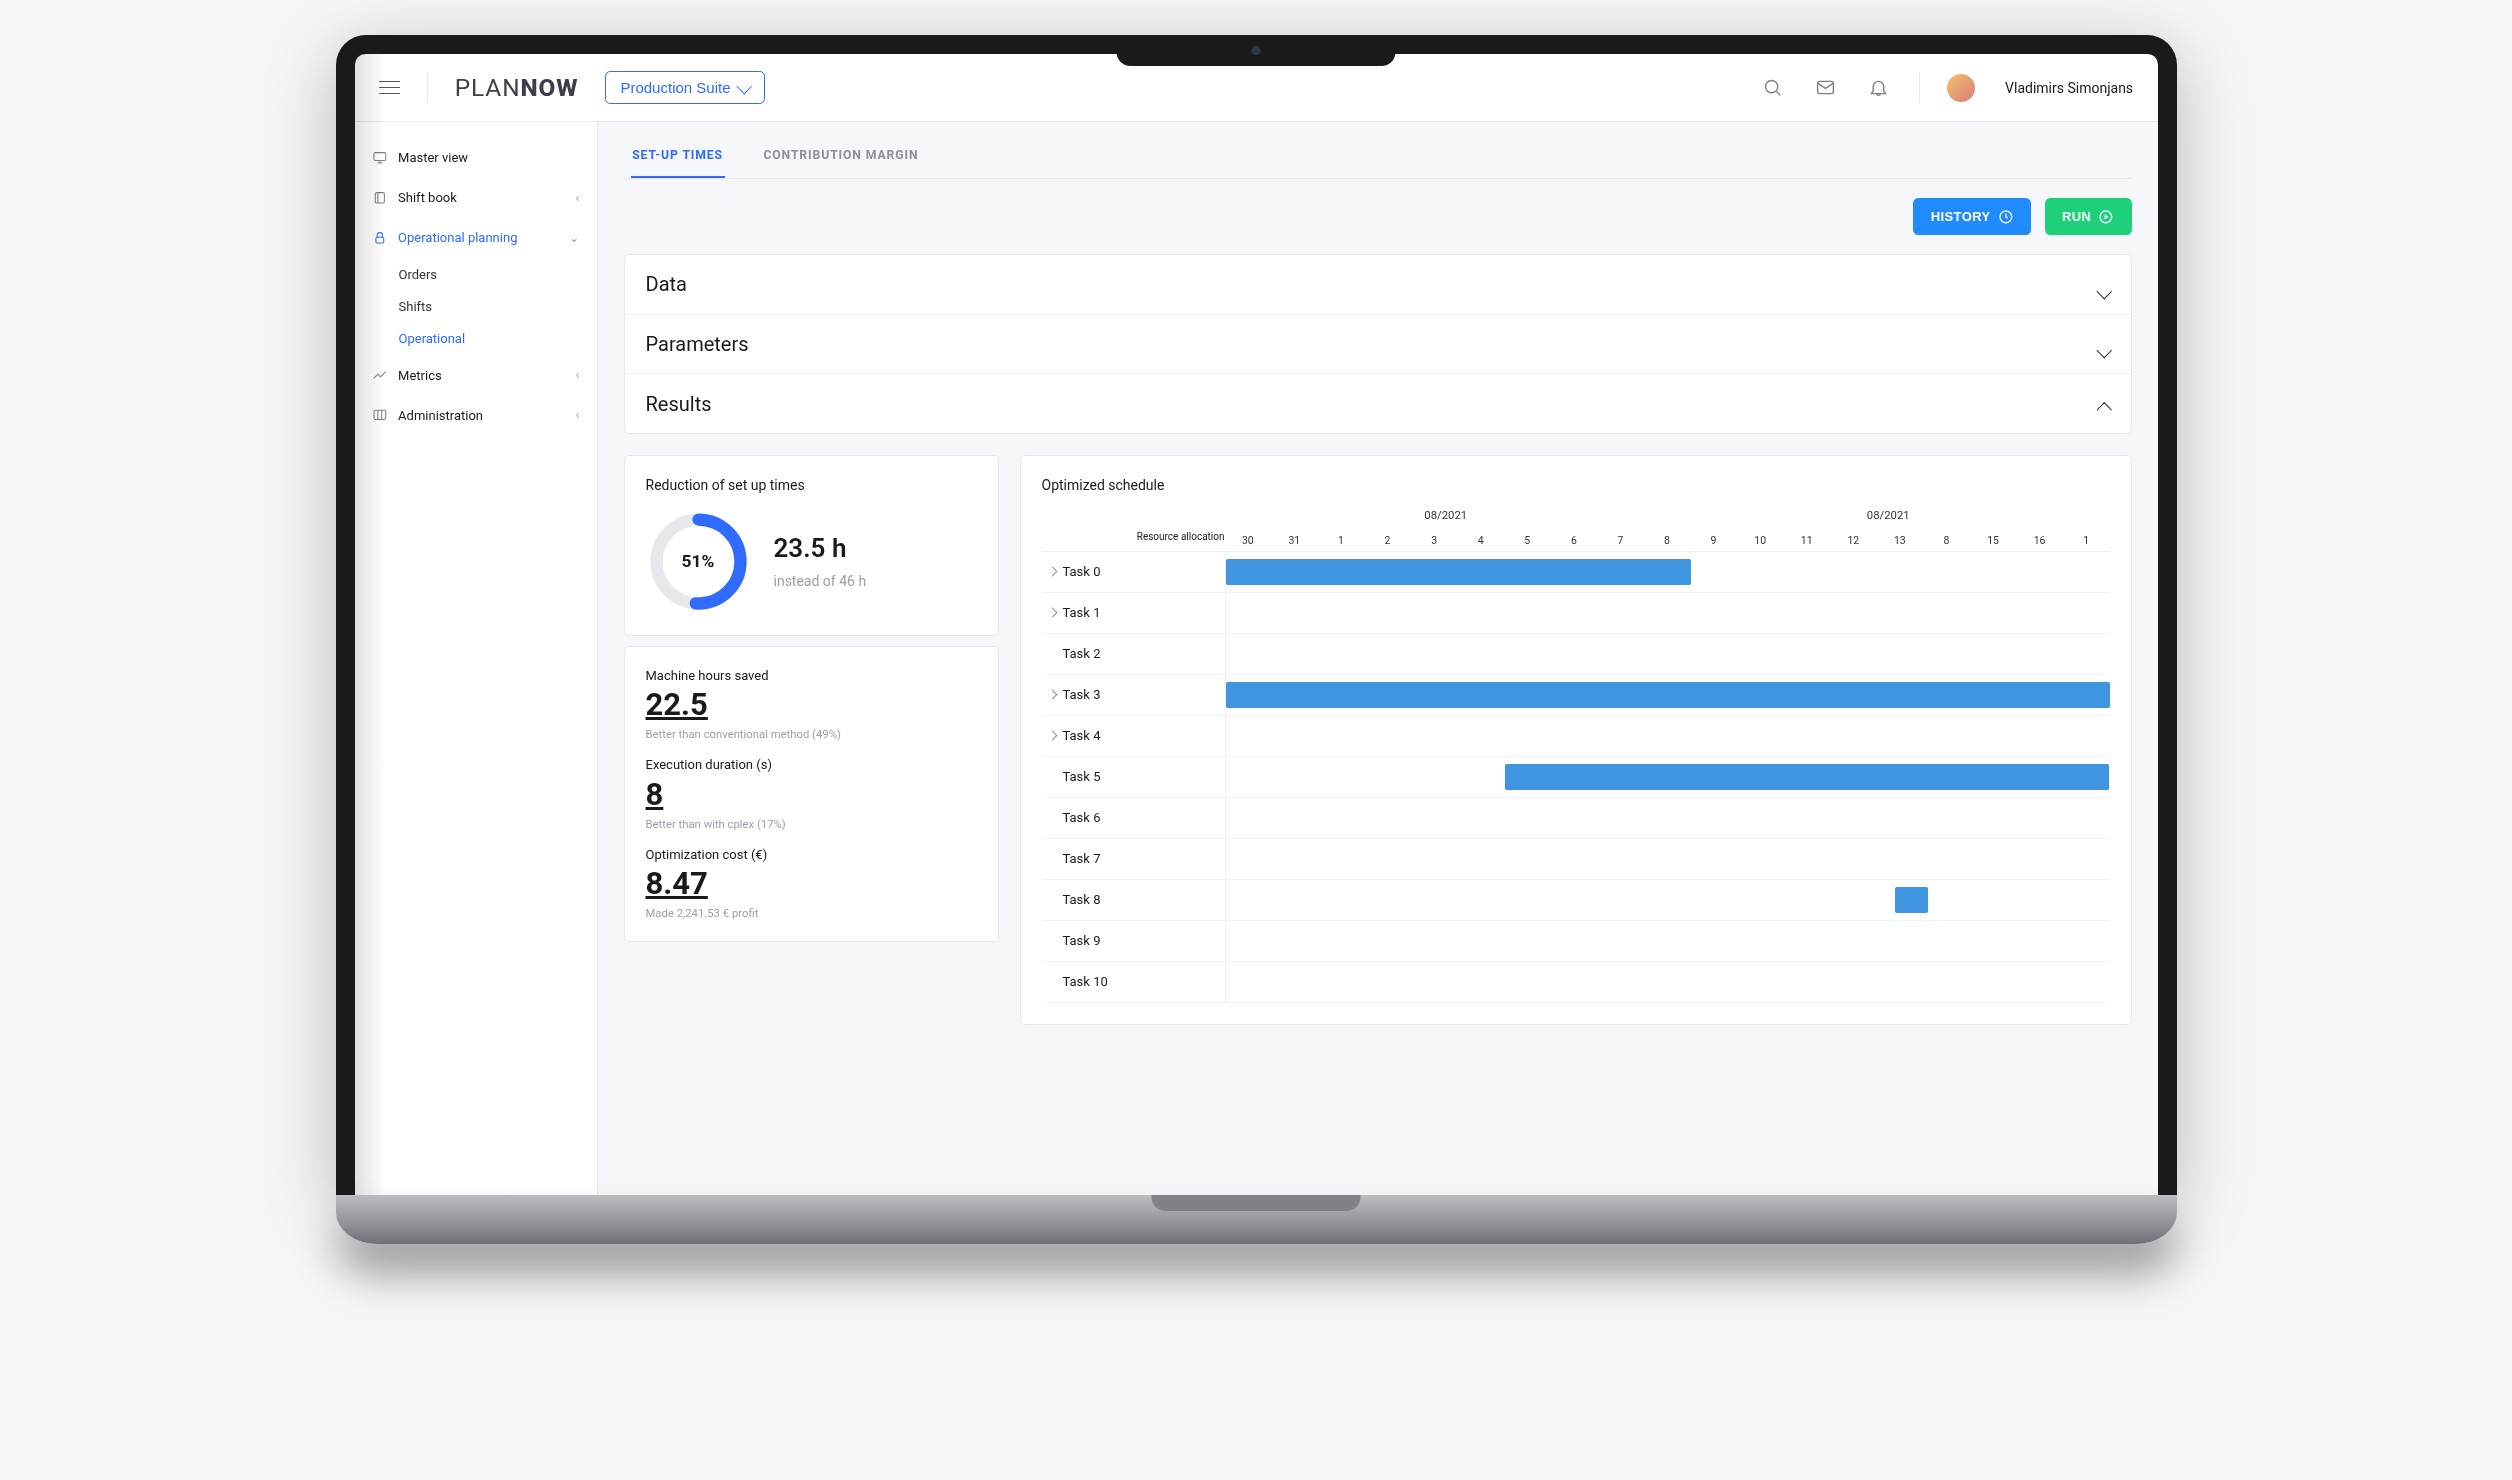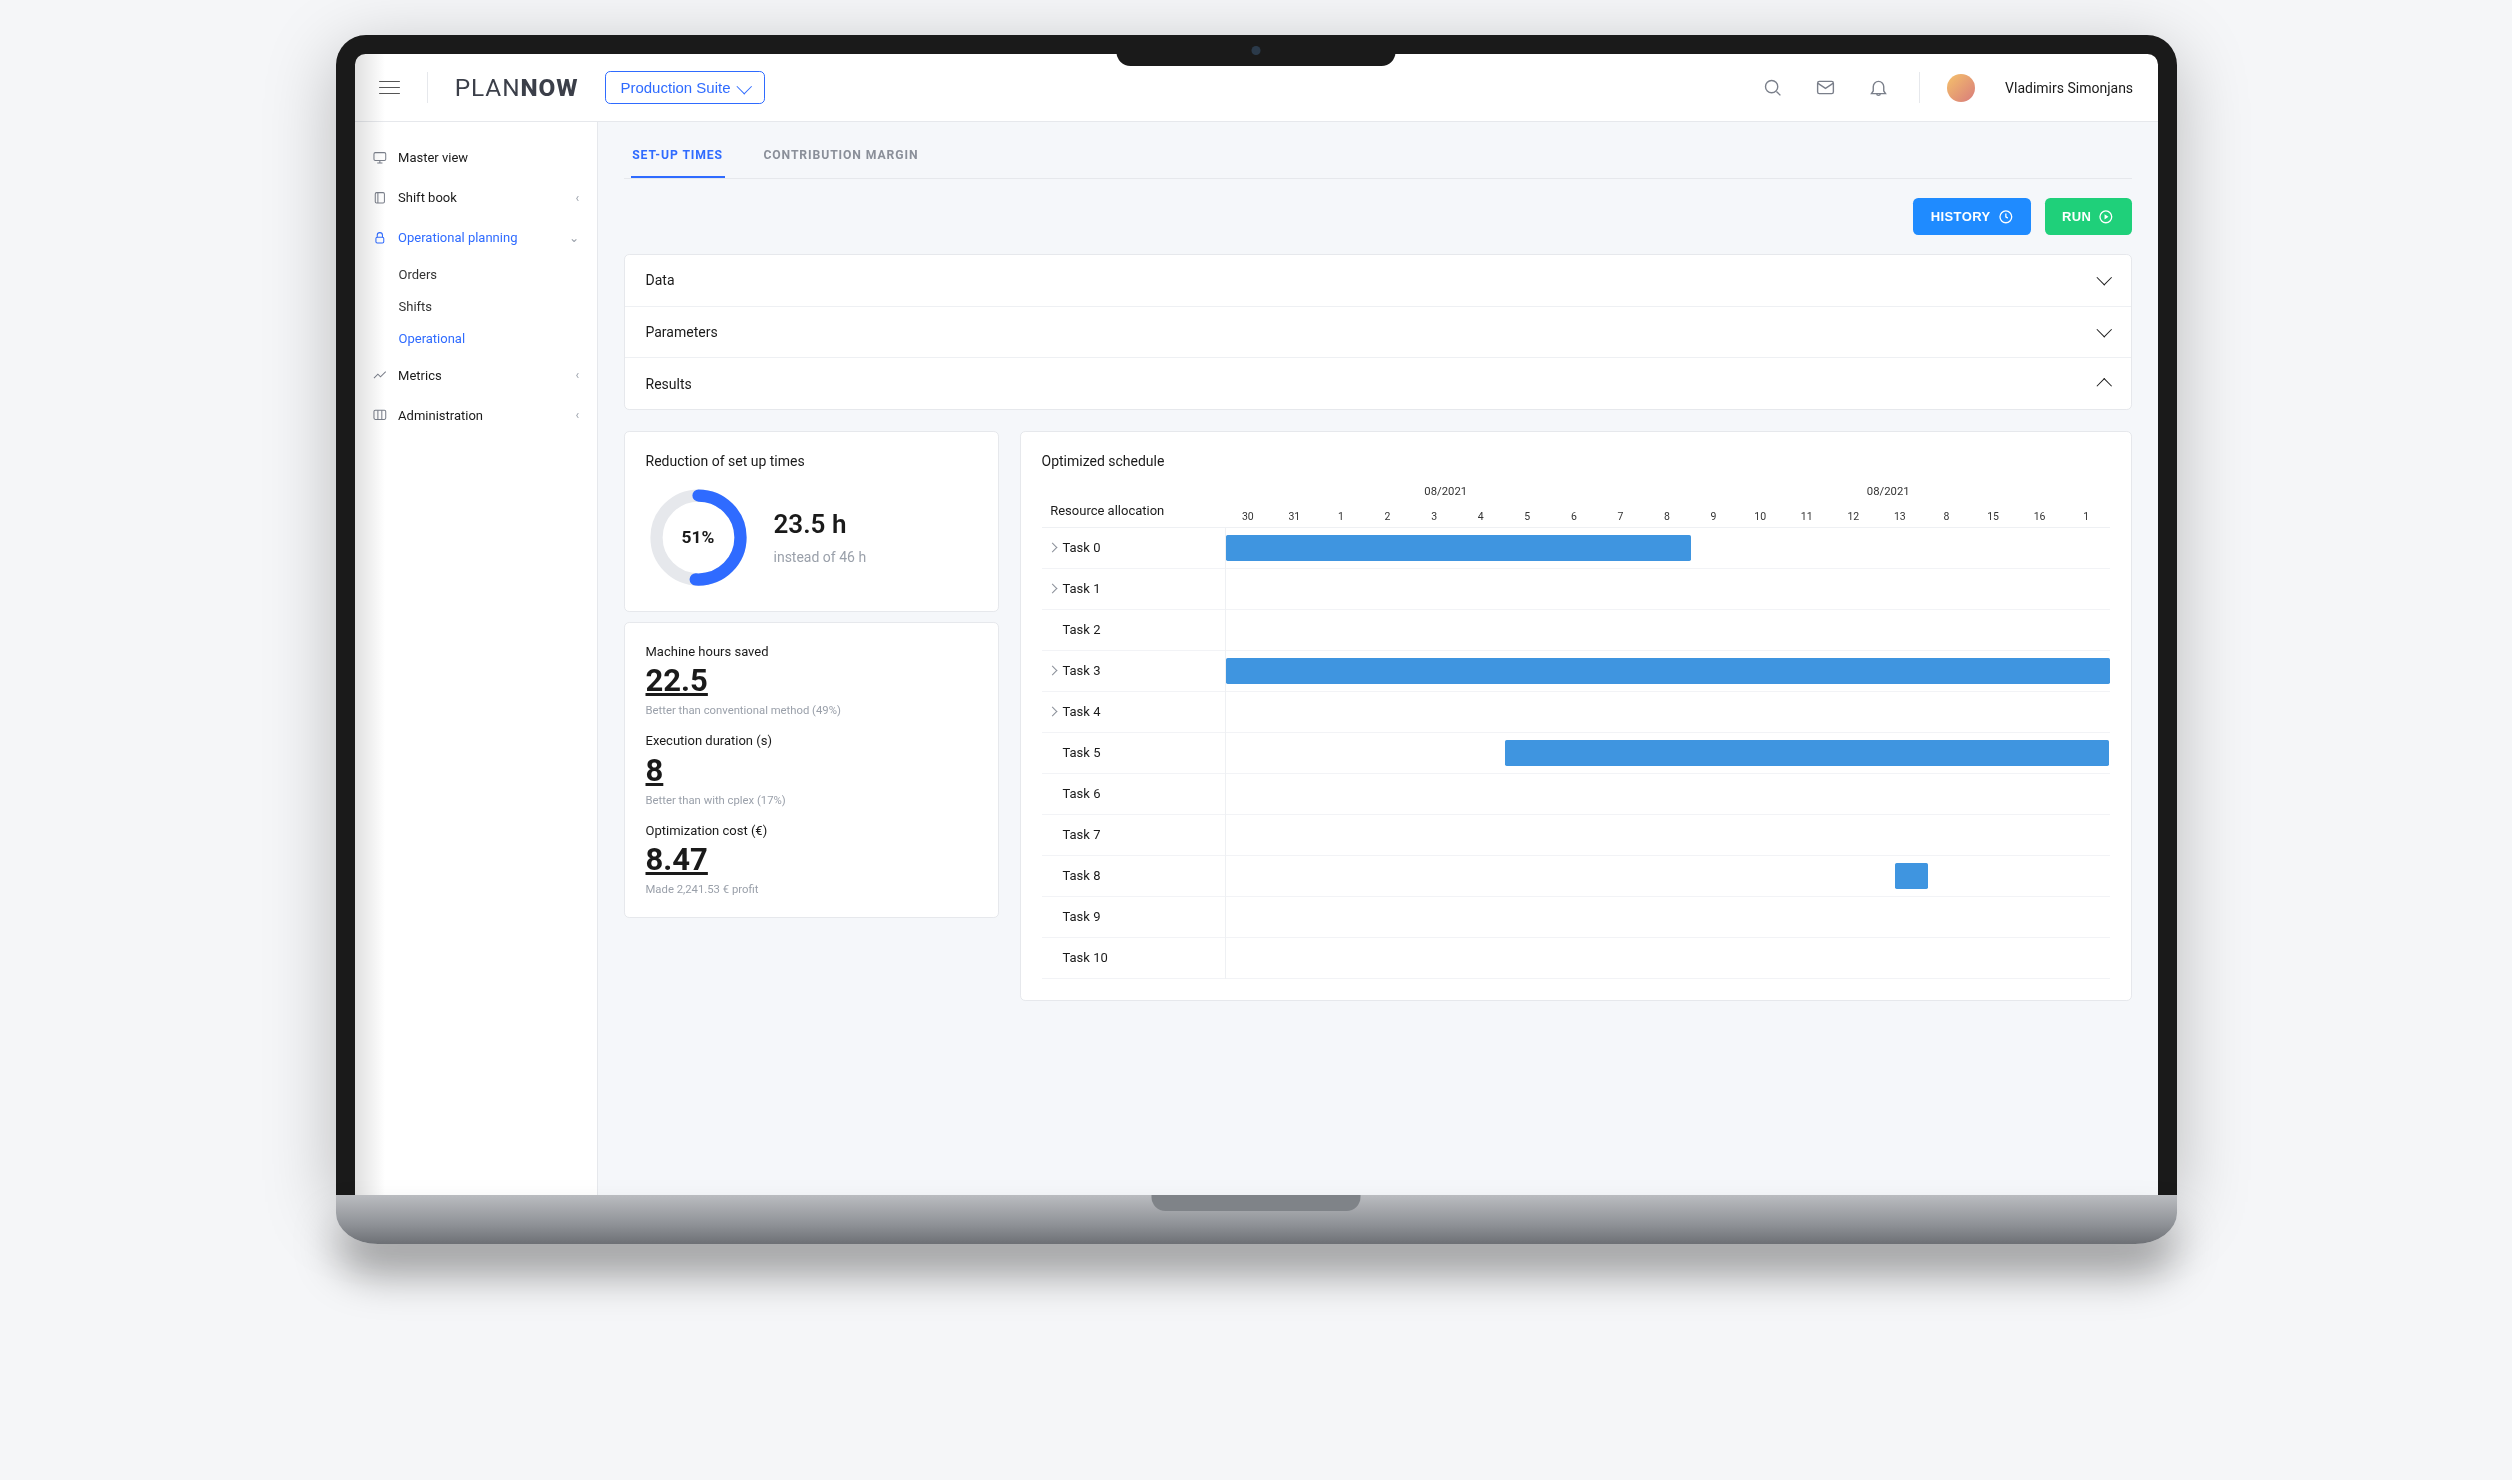--- a/index.html
+++ b/index.html
@@ -116,22 +116,22 @@
   .action-row{ display:flex; justify-content:flex-end; gap:14px; margin:19px 0; }
   .btn{ display:flex; align-items:center; gap:7px; color:#fff; border:none; border-radius:5.2px; padding:10.5px 17.4px; font-size:13px; font-weight:700; letter-spacing:0.4px;}
   .btn.history{ background:#1f8bff; }
   .btn.run{ background:#1fd07a; }
   .btn svg{ width:15.7px; height:15.7px; stroke:#fff; fill:none; stroke-width:2;}
 
   .panel{
     background:#fff; border:0.9px solid #e6e8ec; border-radius:5.2px;
   }
   .acc-row{
-    display:flex; align-items:flex-start; justify-content:space-between;
-    padding:17.4px 21px; border-bottom:0.9px solid #eef0f3; font-size:14px; color:#1a1a1a;
+    display:flex; align-items:flex-end; justify-content:space-between;
+    padding:17.4px 21px; border-bottom:0.9px solid #eef0f3; font-size:20px; color:#1a1a1a;
   }
   .acc-row:last-of-type{ border-bottom:none; }
   .acc-chev{ width:10.5px; height:10.5px; border-right:1.7px solid #1a1a1a; border-bottom:1.7px solid #1a1a1a; transform:rotate(45deg);}
   .acc-chev.up{ transform:rotate(-135deg); margin-top:5.2px;}
 
   .results{ display:flex; gap:21px; margin-top:21px; }
   .col-left{ width:375px; flex-shrink:0; display:flex; flex-direction:column; gap:10px;}
   .col-right{ flex:1; }
 
   .card{ background:#fff; border:0.9px solid #e6e8ec; border-radius:5.2px; padding:21px; }
@@ -147,21 +147,21 @@
   .stat-block{ margin-bottom:15.7px;}
   .stat-label{ font-size:13px; color:#1a1a1a; margin-bottom:3.5px;}
   .stat-val{ font-size:31px; font-weight:700; color:#1a1a1a;text-decoration:underline;}
   .stat-note{ font-size:11.3px; color:#9aa0aa; margin-top:5.2px;}
 
   
   .gantt{ position:relative; }
   .gantt-header{
     display:grid; grid-template-columns: 183px 1fr; align-items:end; border-bottom:0.9px solid #eef0f3;
   }
-  .gantt-res{ padding:8.7px 0 8.7px 8.7px; font-size:13px; text-align:left;}
+  .gantt-res{ padding:8.7px 0 8.7px 8.7px; font-size:10px; text-align:right;}
   .gantt-scale{ position:relative; height:42px; }
   .g-months{ display:flex; position:absolute; top:0; left:0; right:0; height:19px; }
   .g-month{ flex:1; font-size:11.3px; color:#333; text-align:center;}
   .g-days{ display:flex; position:absolute; bottom:3.5px; left:0; right:0; }
   .g-day{ flex:1; font-size:10.5px; color:#333; text-align:center;}
 
   .gantt-body{ display:grid; grid-template-columns:183px 1fr; }
   .task-labels .task-label{
     height:41px; display:flex; align-items:center; gap:7px; padding-left:7px; font-size:13px; border-bottom:0.9px solid #f2f3f6;
   }

